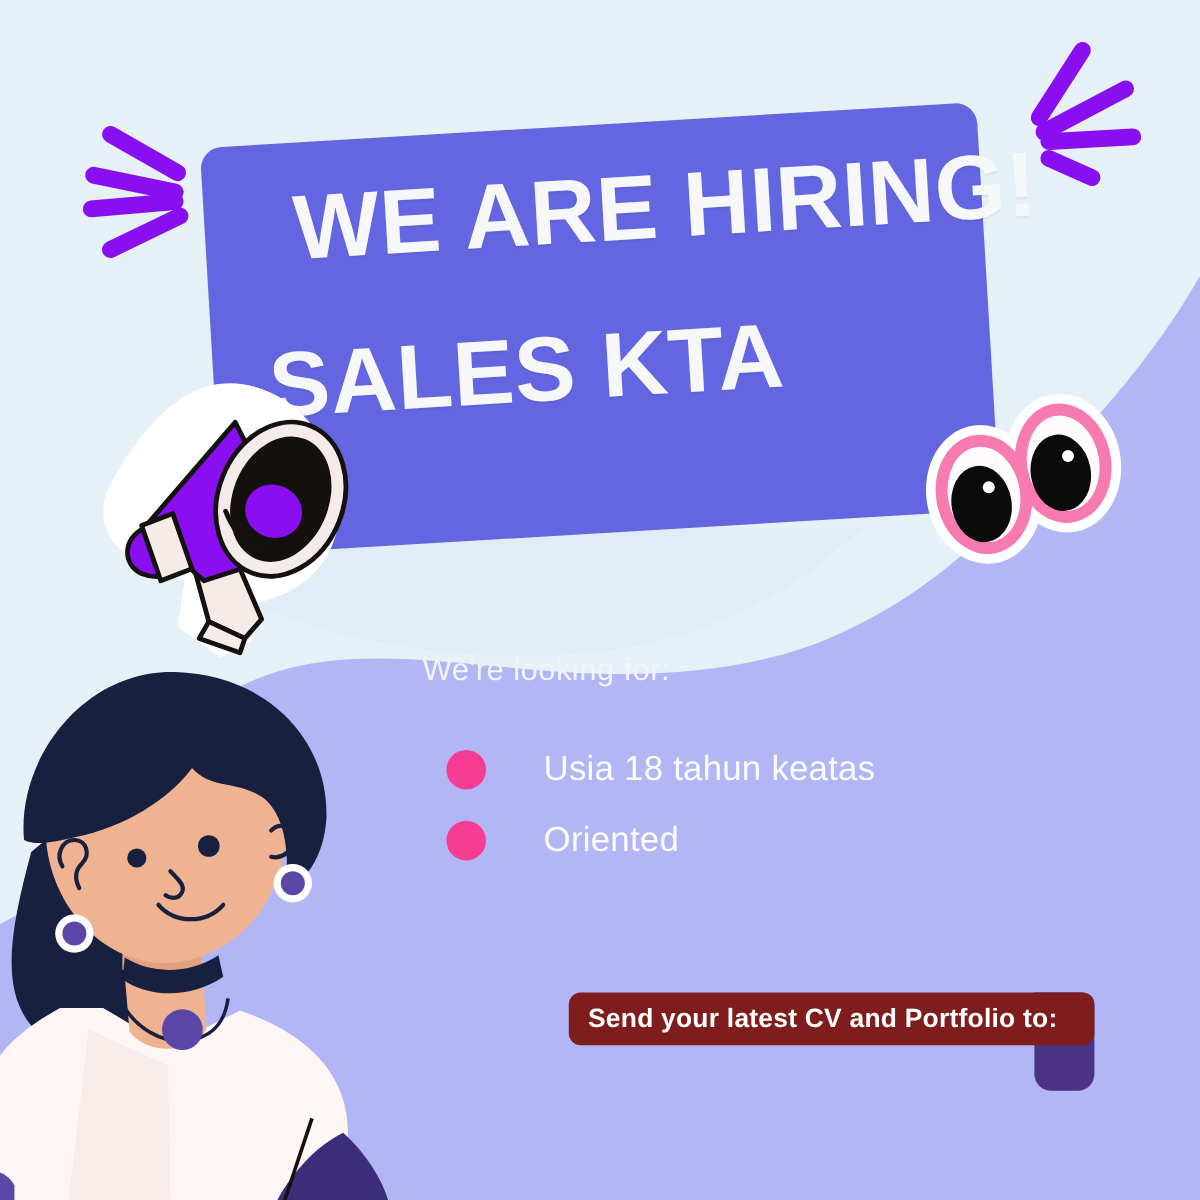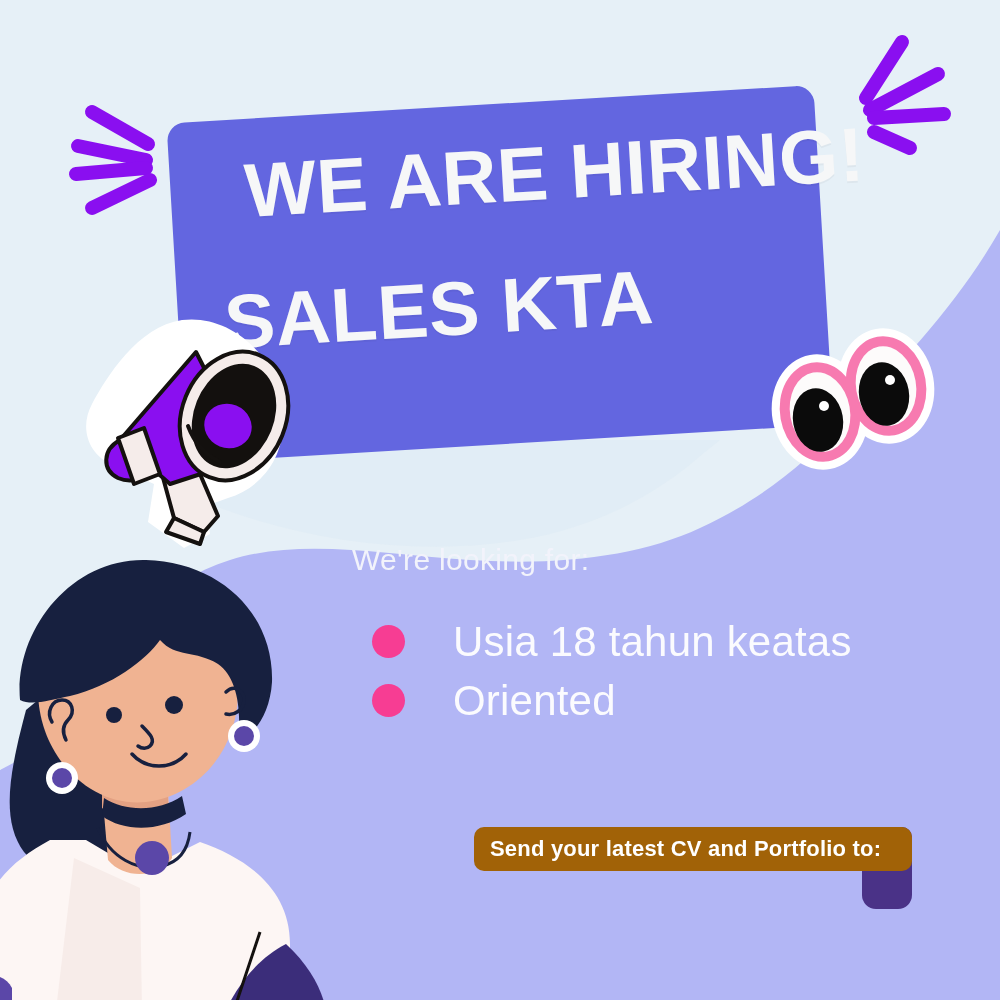--- a/index.html
+++ b/index.html
@@ -62,53 +62,53 @@
 
   
   #eyes { position:absolute; left:762px; top:320px; width:190px; height:160px; z-index:9; }
 
   
   #woman { position:absolute; left:-10px; top:540px; width:370px; height:470px; z-index:8; }
 
   
   #looking-for {
     position:absolute; left:352px; top:543px;
-    font-size:30px; color:#f2f3fb; font-weight:400;
+    font-size:26px; color:#f2f3fb; font-weight:400;
     letter-spacing:0.3px; z-index:6;
   }
   #requirements {
     position:absolute; left:372px; top:612px;
     z-index:6; list-style:none;
   }
   .req-row {
     display:flex; align-items:center;
     height:59px;
   }
   .req-dot {
     width:33px; height:33px; border-radius:50%;
     background:#f73d93; flex:0 0 auto;
   }
   .req-label {
     margin-left:48px;
-    font-size:42px; color:#fbfbfe; font-weight:400;
+    font-size:29px; color:#fbfbfe; font-weight:400;
     letter-spacing:0.2px; white-space:nowrap;
   }
 
   
   #cta-wrap { position:absolute; left:474px; top:827px; z-index:7; }
   #cta-tail {
     position:absolute; left:388px; top:0;
     width:50px; height:82px;
     background:#4a3287;
     border-radius:0 10px 14px 14px;
   }
   #cta-bar {
     position:relative;
     width:438px; height:44px;
-    background:#a16207;
+    background:#7f1d1d;
     border-radius:10px;
     display:flex; align-items:center;
     padding-left:16px;
   }
   #cta-text {
     color:#ffffff; font-size:22px; font-weight:700;
     letter-spacing:0.2px; white-space:nowrap;
   }
 </style>
 </head>

